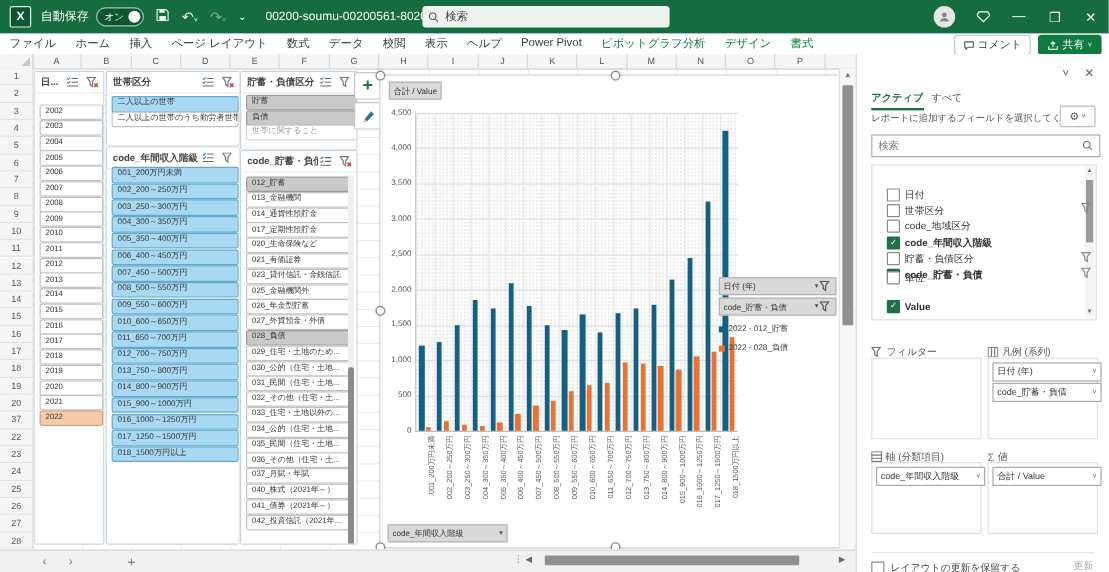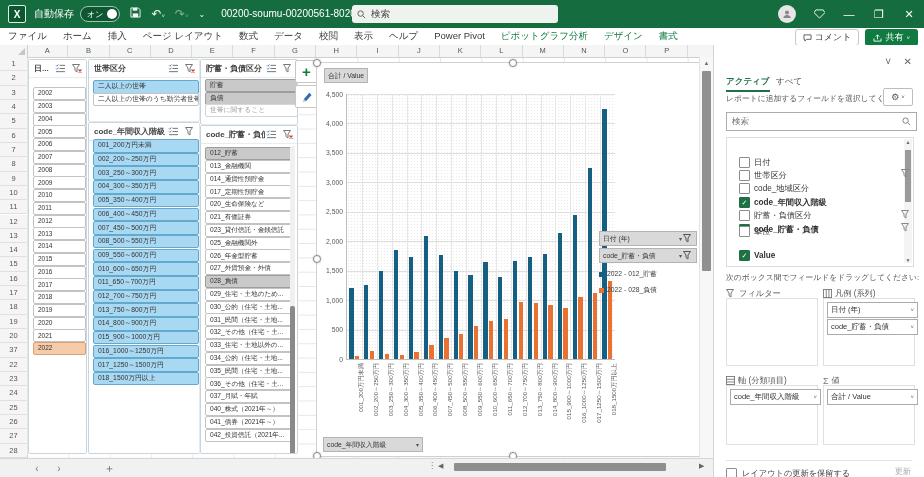--- a/index.html
+++ b/index.html
@@ -625,21 +625,20 @@
       </div>
       <div class="frow" style="top: 87px; left: 12px;">
         <span class="cb "></span>
     <span style="">単位</span>
       </div>
       <div class="frow" style="top: 111.8px; left: 12px;">
         <span class="cb on">✓</span>
     <span style="font-weight:bold;">Value</span>
       </div>
     </div>
-  <div class="dragin">次のボックス間でフィールドをドラッグしてください:</div>
   <div id="areas">
       <div class="arealab" style="left: 12px; top: 243px;">
         <svg width="10" height="10" viewBox="0 0 10 10">
           <path d="M0.5 0.5h7L5 4v4L3 6.5V4z" fill="none" stroke="#777"></path>
         </svg>
         <span>フィルター</span>
       </div>
       <div class="areabox" style="left: 12px; top: 253px; height: 66px;"></div>
       <div class="arealab" style="left: 109px; top: 243px;">
         <svg width="9" height="9" viewBox="0 0 10 10">

